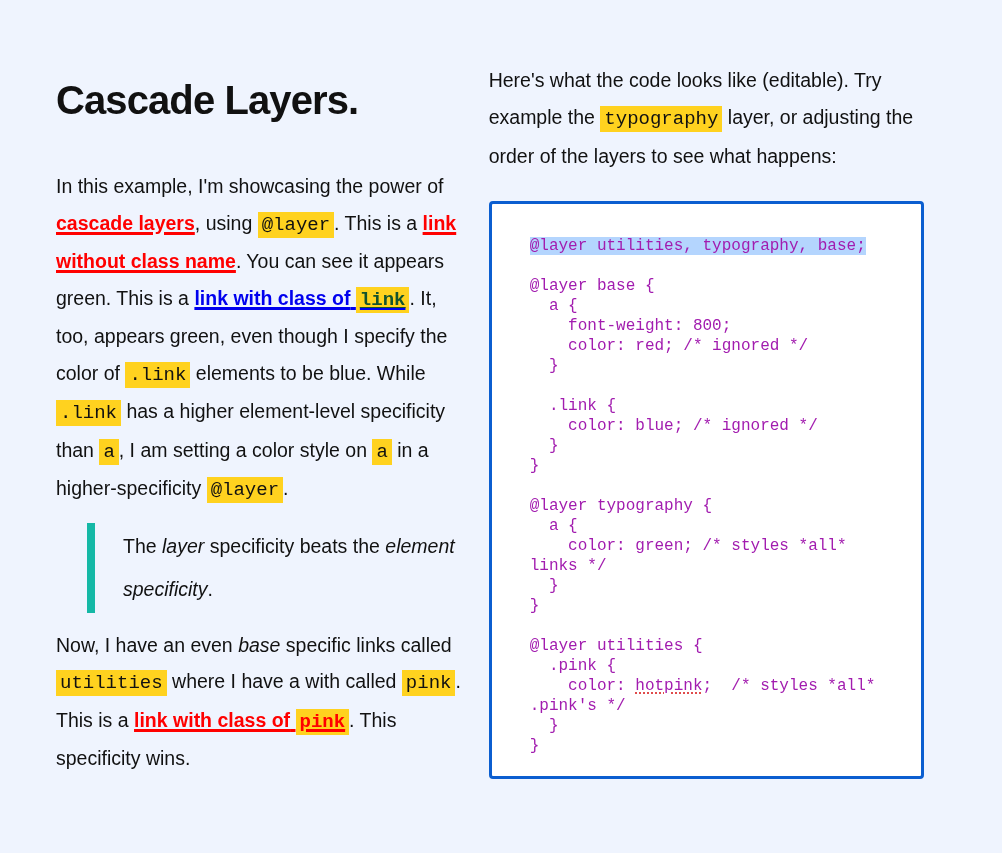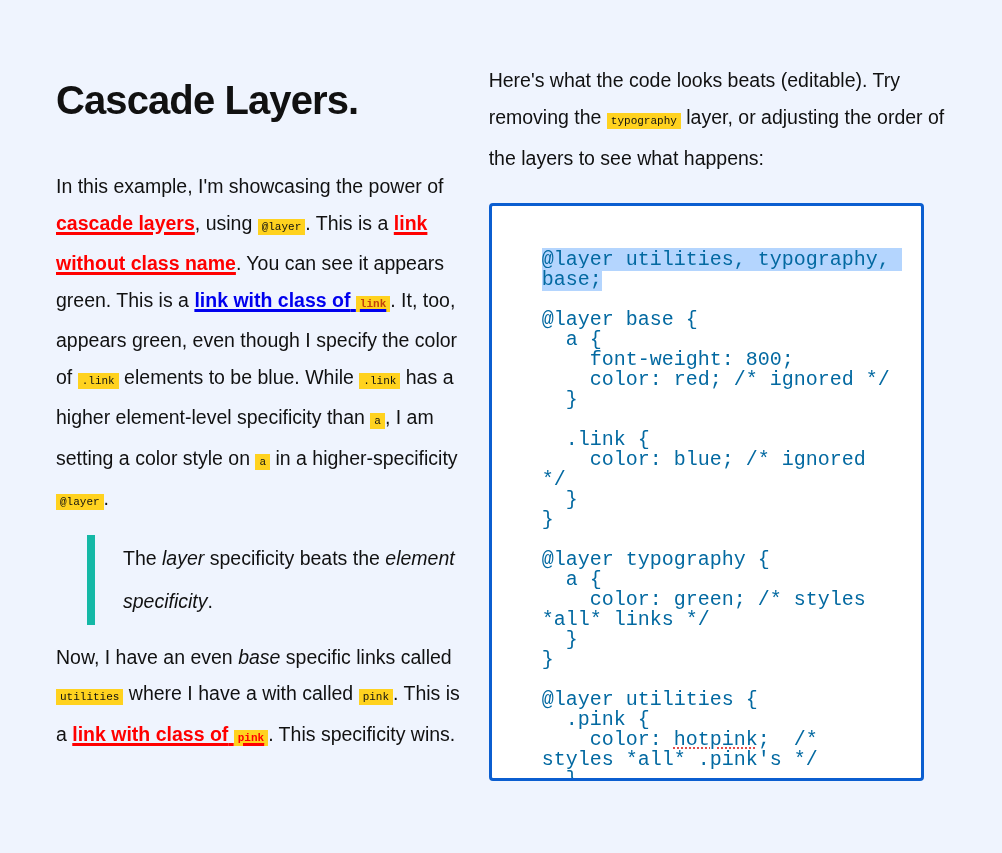--- a/index.html
+++ b/index.html
@@ -53,26 +53,26 @@
   .intro {
     font-size: 19.5px;
     line-height: 37px;
     color: #111111;
     margin: 0 0 26px 0;
   }
 
   code.hl {
     background: #ffd21f;
     font-family: "Liberation Mono", "DejaVu Sans Mono", monospace;
-    font-size: 11px;
+    font-size: 19px;
     padding: 2px 4px;
     color: #111111;
     white-space: nowrap;
   }
-  code.hl.blue { color: #c2410c; font-weight: bold; }
+  code.hl.blue { color: #14532d; font-weight: bold; text-decoration: underline; }
   code.hl.red  { color: #ff0000; font-weight: bold; text-decoration: underline; }
 
   a.link-red {
     color: #ff0000;
     font-weight: 800;
     text-decoration: underline;
     text-decoration-thickness: 2.5px;
     text-underline-offset: 2px;
   }
   a.link-blue {
@@ -99,25 +99,25 @@
     background: #ffffff;
     border: 3px solid #0b5ed0;
     border-radius: 4px;
     box-sizing: border-box;
     width: 435px;
     height: 578px;
     padding: 28px 14px 14px 34px;
     overflow: hidden;
   }
   pre.code {
-    margin: 16px;
+    margin: 4px;
     font-family: "Liberation Mono", "DejaVu Sans Mono", monospace;
-    font-size: 20px;
+    font-size: 16px;
     line-height: 20px;
-    color: #0369a1;
+    color: #a21caf;
     white-space: pre-wrap;
     word-break: normal;
     tab-size: 2;
   }
   pre.code .sel {
     background: #b4d5fe;
   }
   pre.code .spell {
     text-decoration: underline;
     text-decoration-style: dotted;
@@ -138,21 +138,21 @@
     <p class="body"><span>In this example, I'm showcasing the power of </span><a class="link-red" href="#">cascade layers</a><span>, using </span><code class="hl">@layer</code><span>. This is a </span><a class="link-red" href="#">link without class name</a><span>. You can see it appears green. This is a </span><a class="link-blue" href="#"><span>link with class of</span> <code class="hl blue">link</code></a><span>. It, too, appears green, even though I specify the color of </span><code class="hl">.link</code><span> elements to be blue. While </span><code class="hl">.link</code><span> has a higher element-level specificity than </span><code class="hl">a</code><span>, I am setting a color style on </span><code class="hl">a</code><span> in a higher-specificity </span><code class="hl">@layer</code><span>.</span></p>
 
     <blockquote class="note"><span>The </span><em>layer</em><span> specificity beats the </span><em>element specificity</em><span>.</span></blockquote>
 
     <p class="body"><span>Now, I have an even </span><em>base</em><span> specific links called </span><code class="hl">utilities</code><span> where I have a with called </span><code class="hl">pink</code><span>. This is a </span><a class="link-red" href="#"><span>link with class of</span> <code class="hl red">pink</code></a><span>. This specificity wins.</span></p>
 
   </div>
 
   <div class="col-right">
 
-    <p class="intro"><span>Here's what the code looks beats (editable). Try removing the </span><code class="hl">typography</code><span> layer, or adjusting the order of the layers to see what happens:</span></p>
+    <p class="intro"><span>Here's what the code looks like (editable). Try example the </span><code class="hl">typography</code><span> layer, or adjusting the order of the layers to see what happens:</span></p>
 
     <div class="code-panel">
       <pre class="code"><span class="sel">@layer utilities, typography, base;</span><span>
 
 @layer base {
   a {
     font-weight: 800;
     color: red; /* ignored */
   }
 

